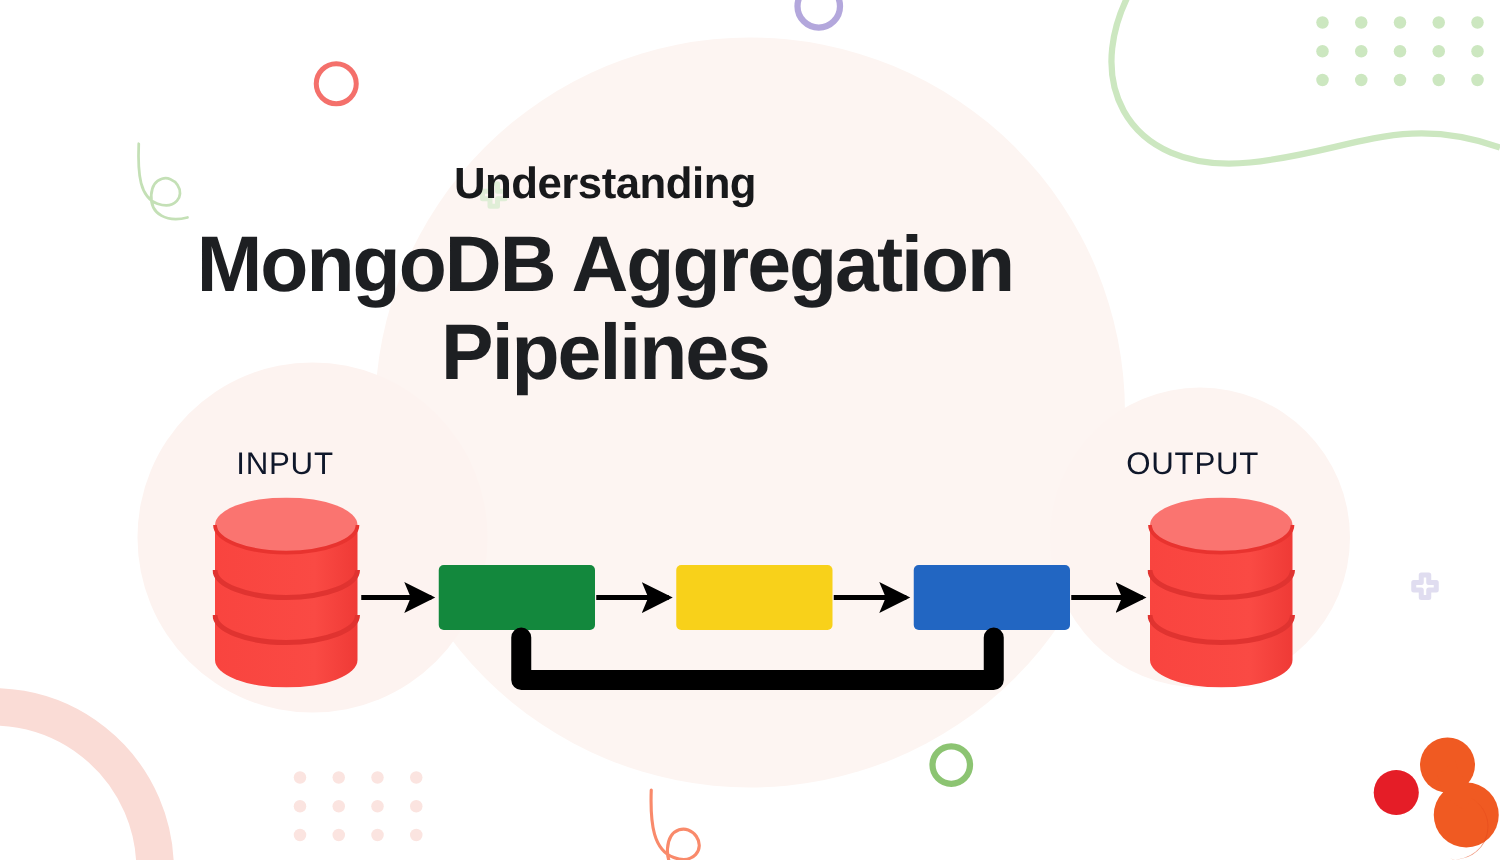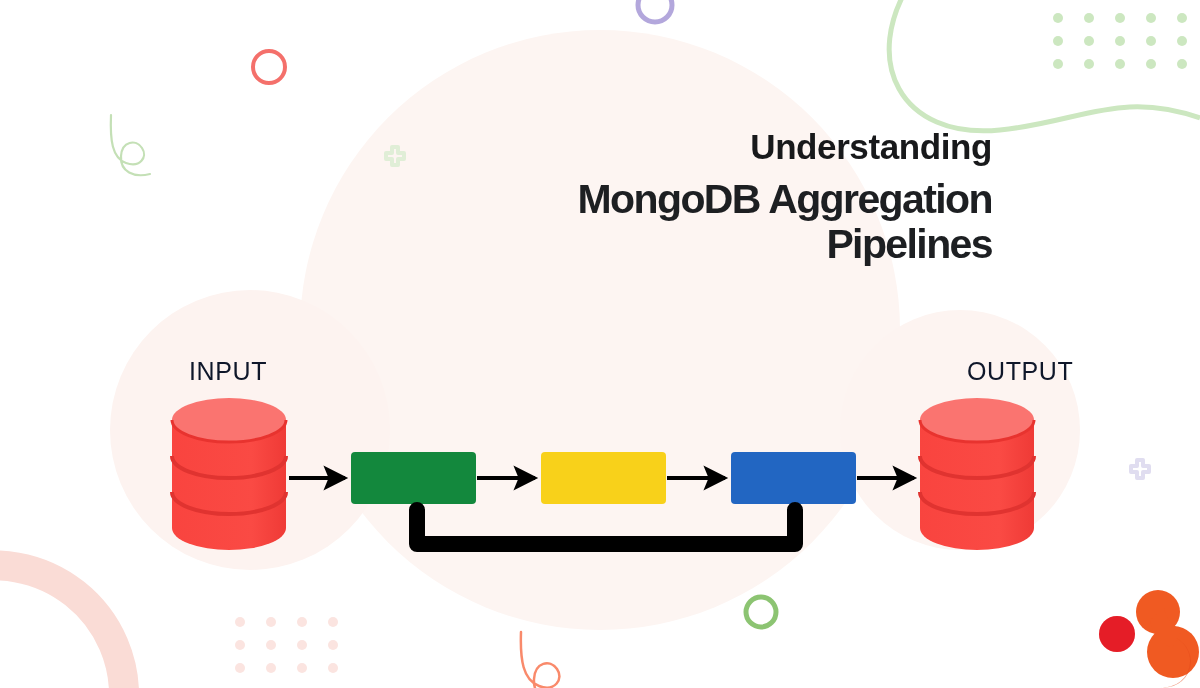--- a/index.html
+++ b/index.html
@@ -33,35 +33,34 @@
     width: 1200px;
     height: 688px;
   }
 
   
   .heading-wrap {
     position: absolute;
     top: 128px;
     left: 0;
     width: 968px;
-    text-align: right;
-    margin-left: 24px;
+    text-align: center;
   }
   .eyebrow {
     font-family: "Liberation Sans", sans-serif;
     font-size: 35px;
     font-weight: bold;
     color: #18191b;
     letter-spacing: -0.4px;
     line-height: 1.1;
     margin: 0;
   }
   .main-title {
     font-family: "Liberation Sans", sans-serif;
-    font-size: 41px;
+    font-size: 63px;
     font-weight: bold;
     color: #1d1f22;
     letter-spacing: -1.6px;
     line-height: 1.12;
     margin: 10px 0 0 0;
     white-space: pre-line;
   }
 
   
   .diagram {
@@ -74,21 +73,21 @@
   .node-label {
     position: absolute;
     font-family: "Liberation Sans", sans-serif;
     font-size: 25px;
     font-weight: normal;
     letter-spacing: 0.6px;
     color: #0f172a;
     white-space: nowrap;
   }
   .label-input  { left: 189px; top: 357px; }
-  .label-output { left: 967px; top: 357px; }
+  .label-output { left: 901px; top: 357px; }
 
   .db {
     position: absolute;
     width: 118px;
     height: 152px;
   }
   .db-input  { left: 170px; top: 398px; }
   .db-output { left: 918px; top: 398px; }
 
   .stage-box {

